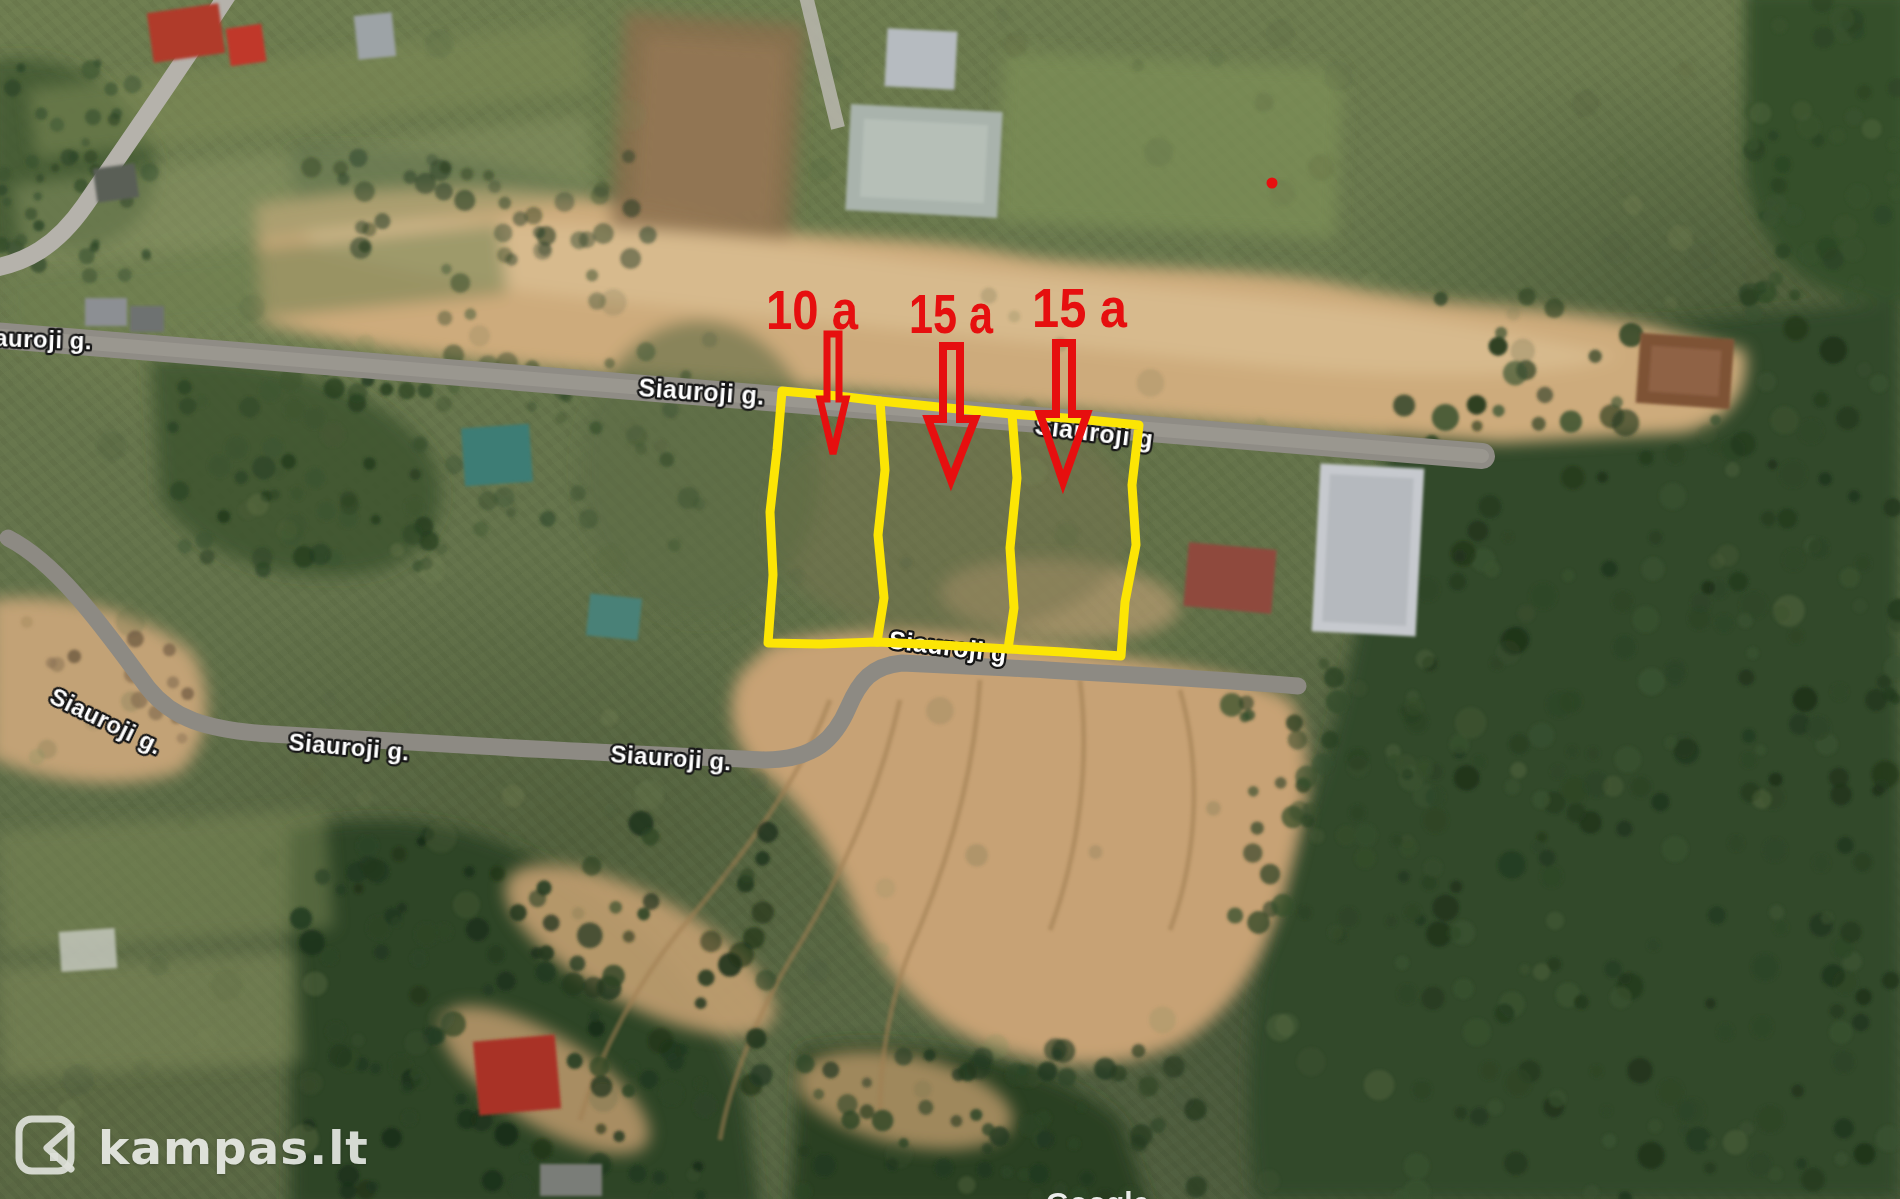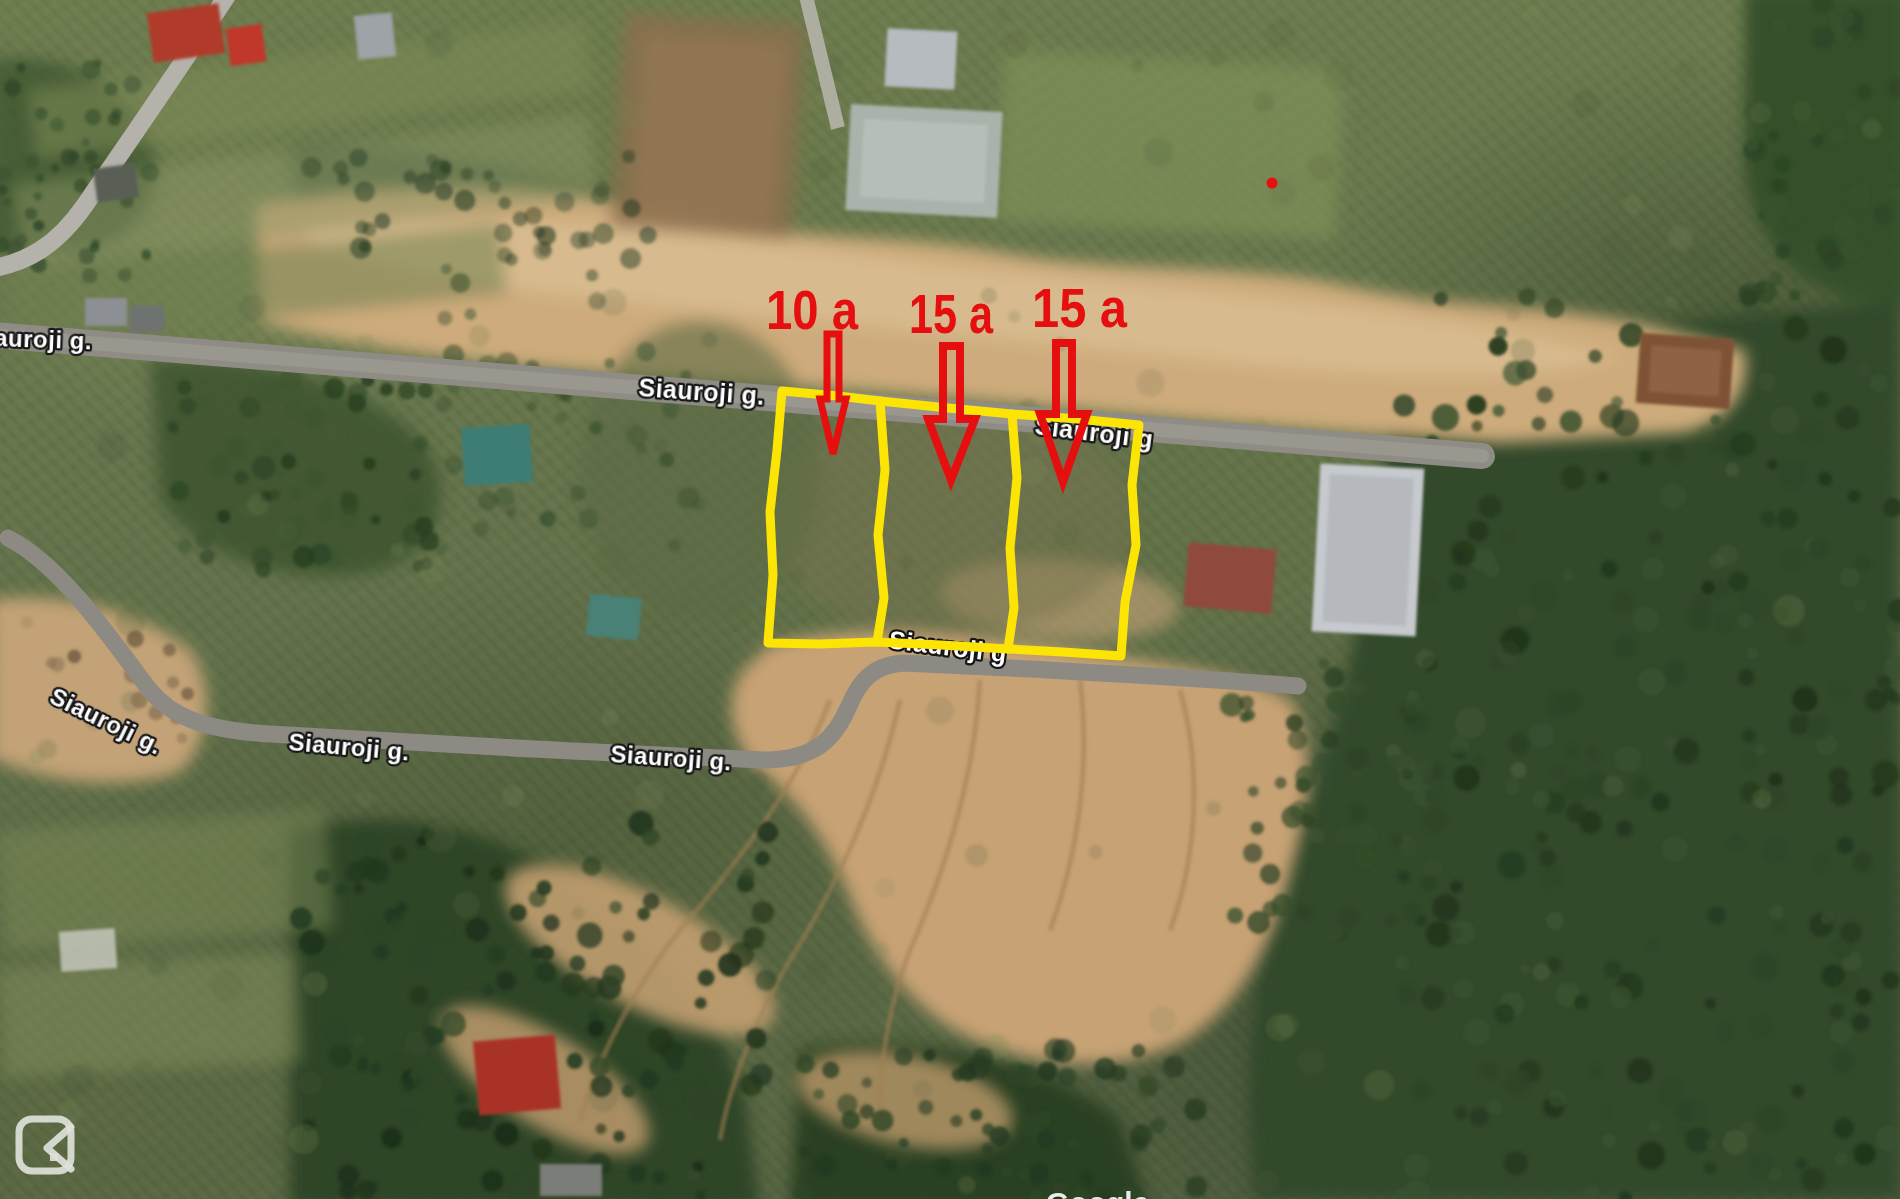--- a/index.html
+++ b/index.html
@@ -1039,16 +1039,17 @@
       <circle cx="1272" cy="183" r="5.5" fill="#e60f0f"></circle>
     </g>
   </svg>
 
   <div class="kampas">
     <svg width="66" height="66" viewBox="0 0 66 66">
       <rect x="5" y="5" width="52" height="52" rx="13" fill="none" stroke="rgba(255,255,255,.92)" stroke-width="7"></rect>
       <path d="M57,13 L33,34 L57,55" fill="none" stroke="rgba(255,255,255,.92)" stroke-width="7" stroke-linecap="round" stroke-linejoin="round"></path>
       <rect x="36" y="39" width="8" height="8" fill="rgba(255,255,255,.92)"></rect>
     </svg>
+    <span class="kampas-text">kampas.lt</span>
   </div>
 
   <div class="google">Google</div>
 </div>
 
 </body></html>

